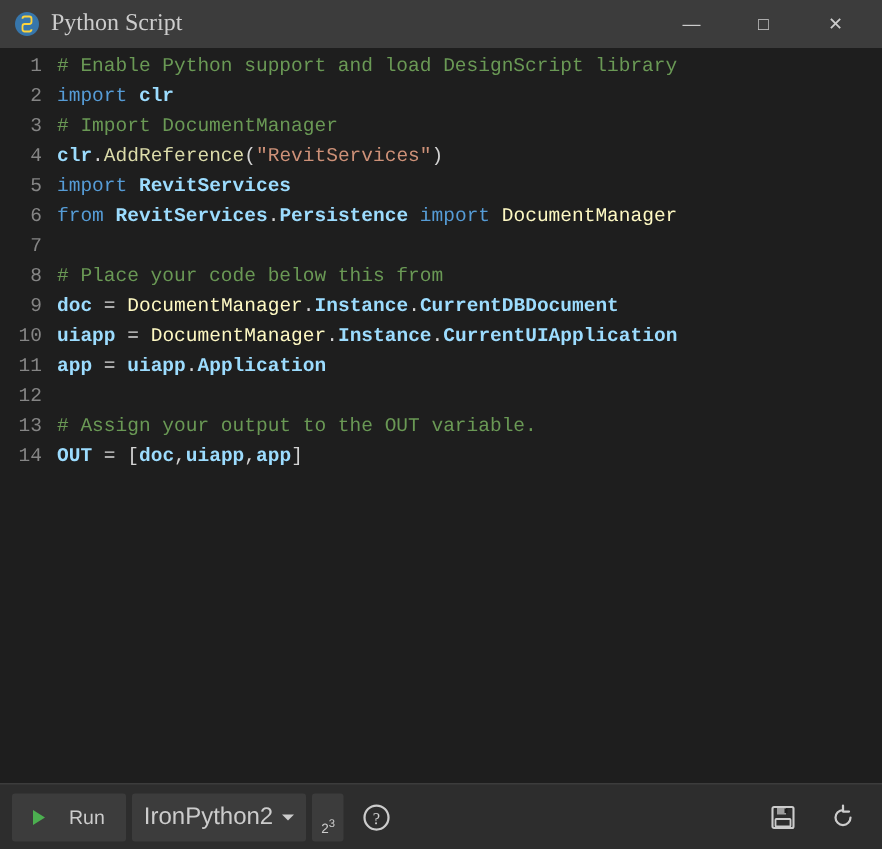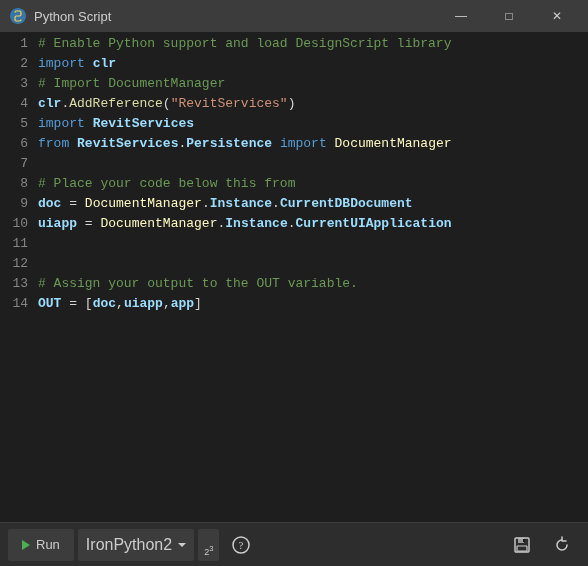--- a/index.html
+++ b/index.html
@@ -25,22 +25,22 @@
     .titlebar-icon {
       width: 20px;
       height: 20px;
       margin-right: 6px;
       display: flex;
       align-items: center;
       justify-content: center;
     }
     .titlebar-title {
       flex: 1;
-      font-family: Liberation Sans, sans-serif;
-      font-size: 13px;
+      font-family: Liberation Serif, serif;
+      font-size: 16px;
       color: #cccccc;
     }
     .titlebar-buttons {
       display: flex;
       gap: 2px;
     }
     .titlebar-btn {
       width: 46px;
       height: 32px;
       display: flex;
@@ -102,21 +102,21 @@
       gap: 4px;
     }
     .run-btn {
       background: #3c3c3c;
       border: none;
       color: #cccccc;
       height: 32px;
       padding: 0 14px;
       display: flex;
       align-items: center;
-      gap: 6px;
+      gap: 16px;
       cursor: pointer;
       font-family: 'Segoe UI', Arial, sans-serif;
       font-size: 13px;
       border-radius: 2px;
     }
     .run-triangle {
       width: 0;
       height: 0;
       border-top: 5px solid transparent;
       border-bottom: 5px solid transparent;
@@ -234,20 +234,21 @@
     <span class="code-content"><span class="nm">doc</span> <span class="op">=</span> <span class="cl">DocumentManager</span><span class="op">.</span><span class="nm">Instance</span><span class="op">.</span><span class="nm">CurrentDBDocument</span></span>
   </div>
 
   <div class="code-line">
     <span class="line-number">10</span>
     <span class="code-content"><span class="nm">uiapp</span> <span class="op">=</span> <span class="cl">DocumentManager</span><span class="op">.</span><span class="nm">Instance</span><span class="op">.</span><span class="nm">CurrentUIApplication</span></span>
   </div>
 
   <div class="code-line">
     <span class="line-number">11</span>
+    <span class="code-content"><span class="nm">app</span> <span class="op">=</span> <span class="nm">uiapp</span><span class="op">.</span><span class="nm">Application</span></span>
   </div>
 
   <div class="code-line">
     <span class="line-number">12</span>
     <span class="code-content"> </span>
   </div>
 
   <div class="code-line">
     <span class="line-number">13</span>
     <span class="code-content"><span class="cm"># Assign your output to the OUT variable.</span></span>

